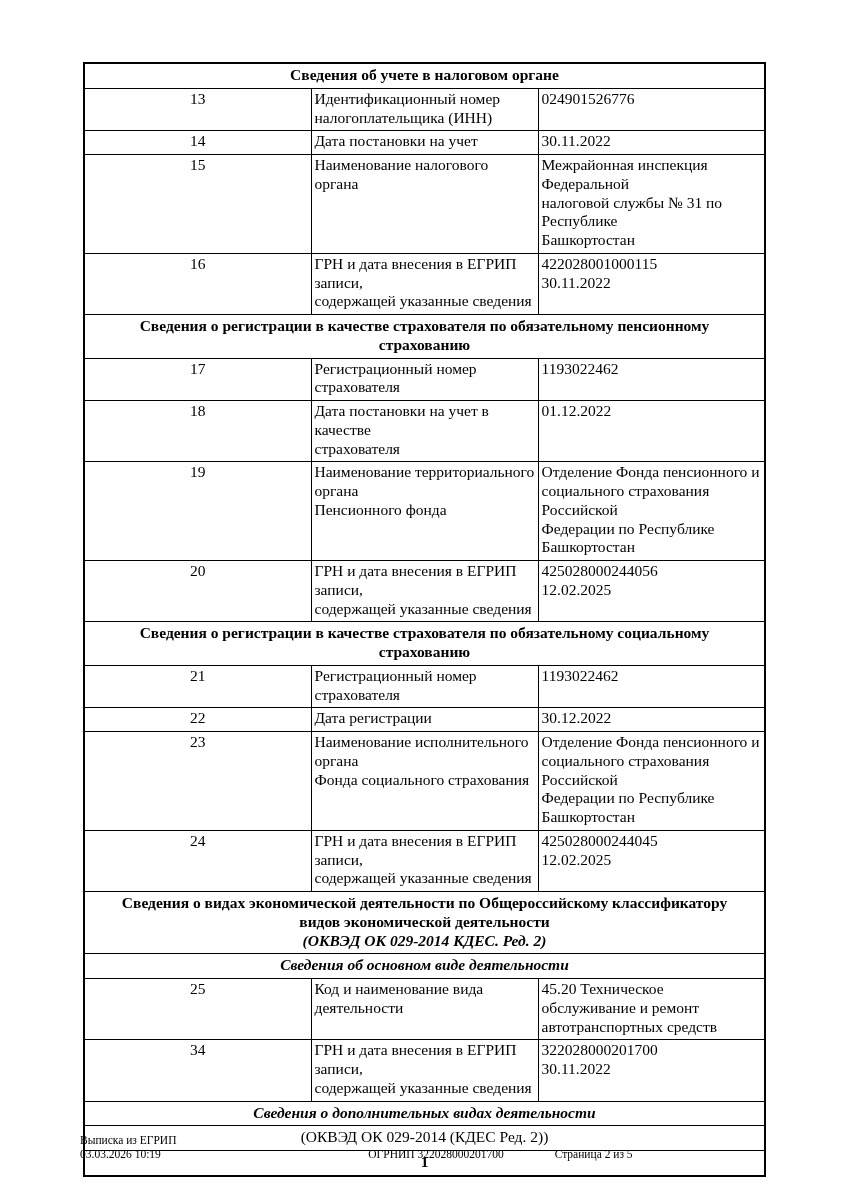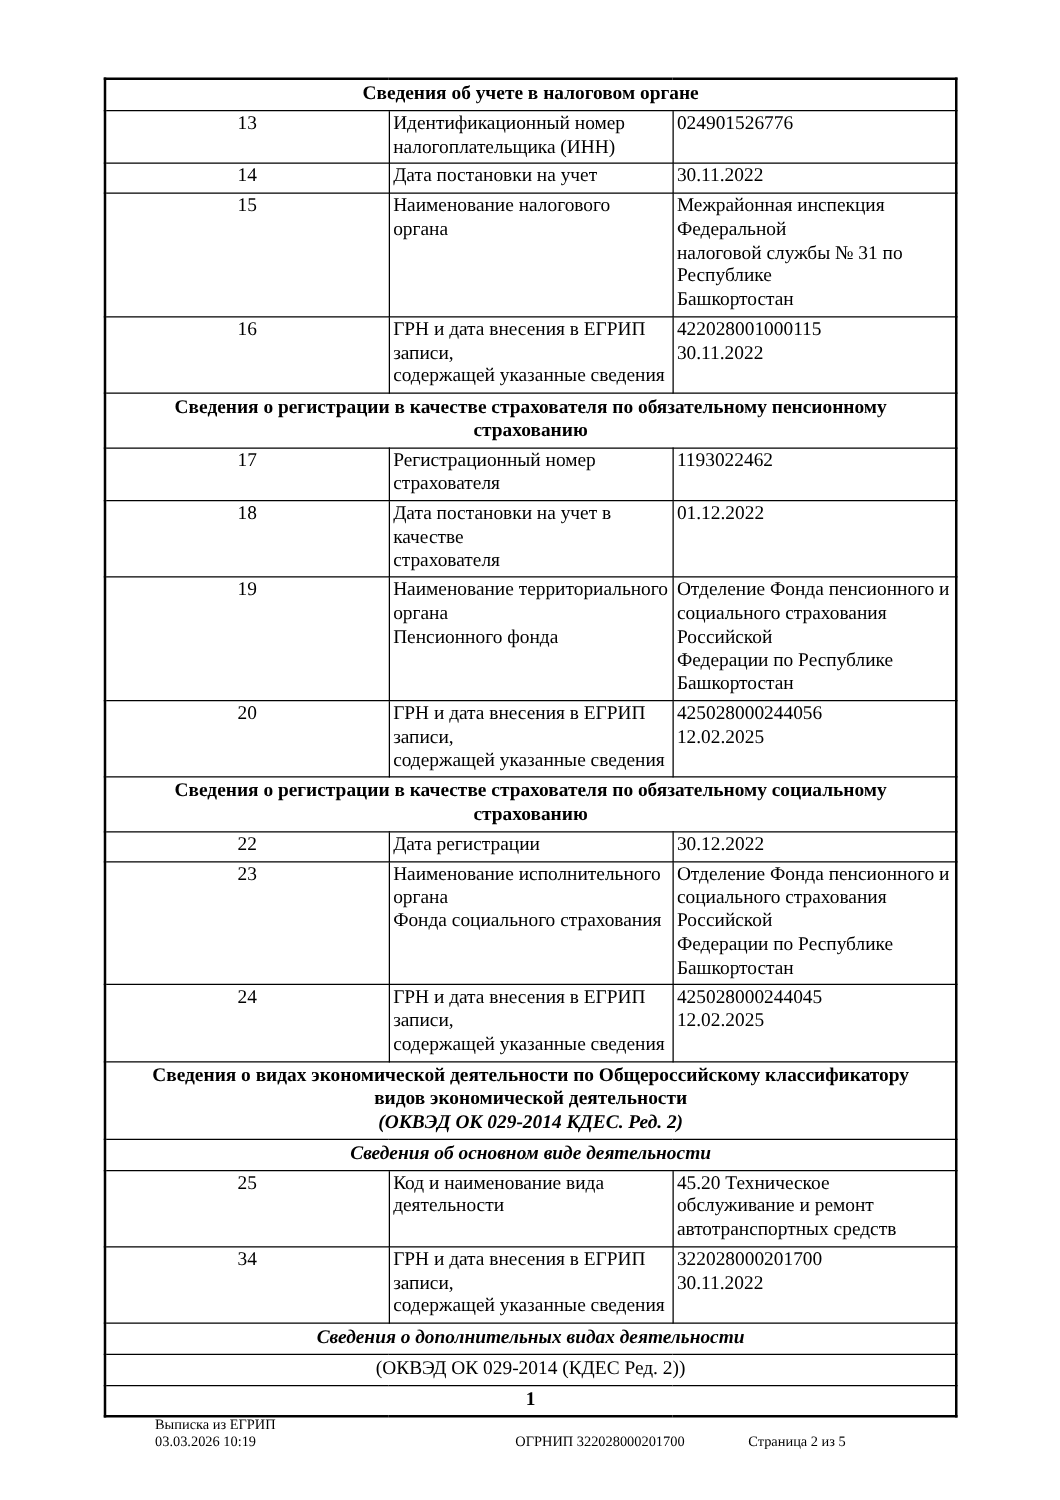--- a/index.html
+++ b/index.html
@@ -38,21 +38,20 @@
   .style-italic      { font-weight: normal; }
   .footer {
     position: absolute;
     left: 80px;
     width: 712px;
     top: 1134px;
     display: flex;
     align-items: flex-end;
     font-size: 11.5px;
     line-height: 1.18;
-    margin-left: 44px;
   }
   .footer-left   { flex: 1; text-align: left; }
   .footer-center { flex: 1; text-align: center; }
   .footer-right  { flex: 1; text-align: left; }
 </style>
 </head>
 <body>
 
 <div class="page">
 
@@ -149,20 +148,29 @@
           </td>
           <td class="value-cell">
             <div class="cell-line">425028000244056</div>
             <div class="cell-line">12.02.2025</div>
           </td>
         </tr>
         <tr class="section-row">
           <td class="section-cell" colspan="3">
             <div class="sec-line style-bold">Сведения о регистрации в качестве страхователя по обязательному социальному</div>
             <div class="sec-line style-bold">страхованию</div>
+          </td>
+        </tr>
+        <tr class="data-row">
+          <td class="num-cell">21</td>
+          <td class="label-cell">
+            <div class="cell-line">Регистрационный номер страхователя</div>
+          </td>
+          <td class="value-cell">
+            <div class="cell-line">1193022462</div>
           </td>
         </tr>
         <tr class="data-row">
           <td class="num-cell">22</td>
           <td class="label-cell">
             <div class="cell-line">Дата регистрации</div>
           </td>
           <td class="value-cell">
             <div class="cell-line">30.12.2022</div>
           </td>

